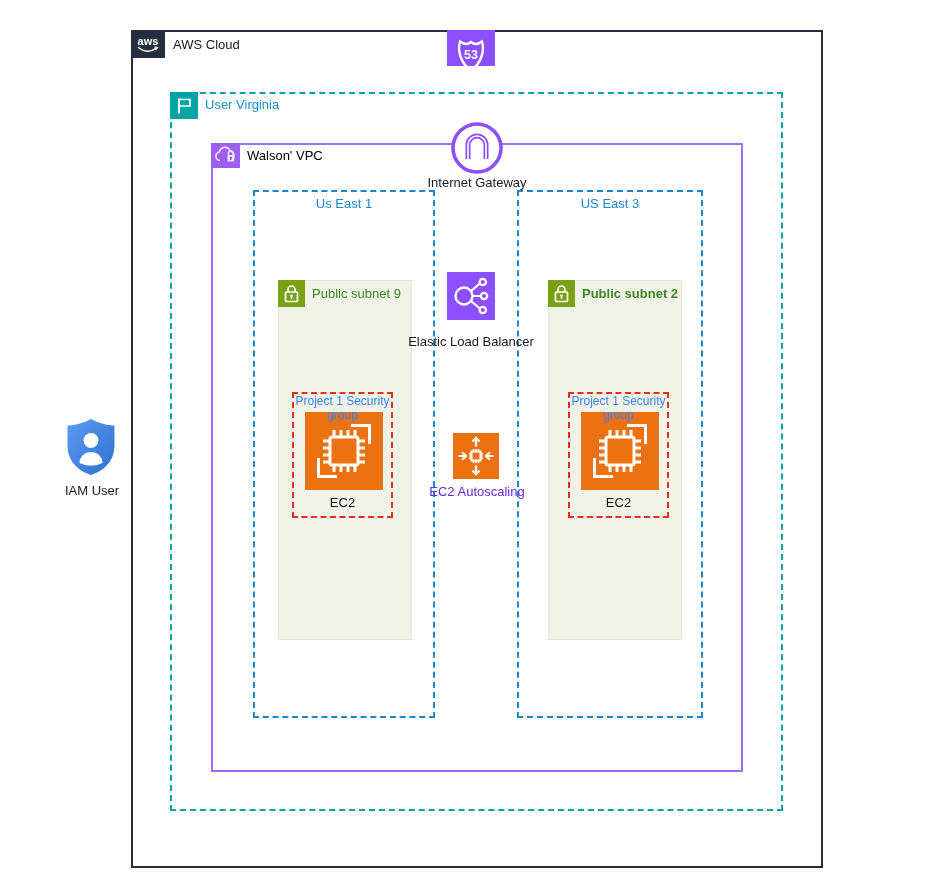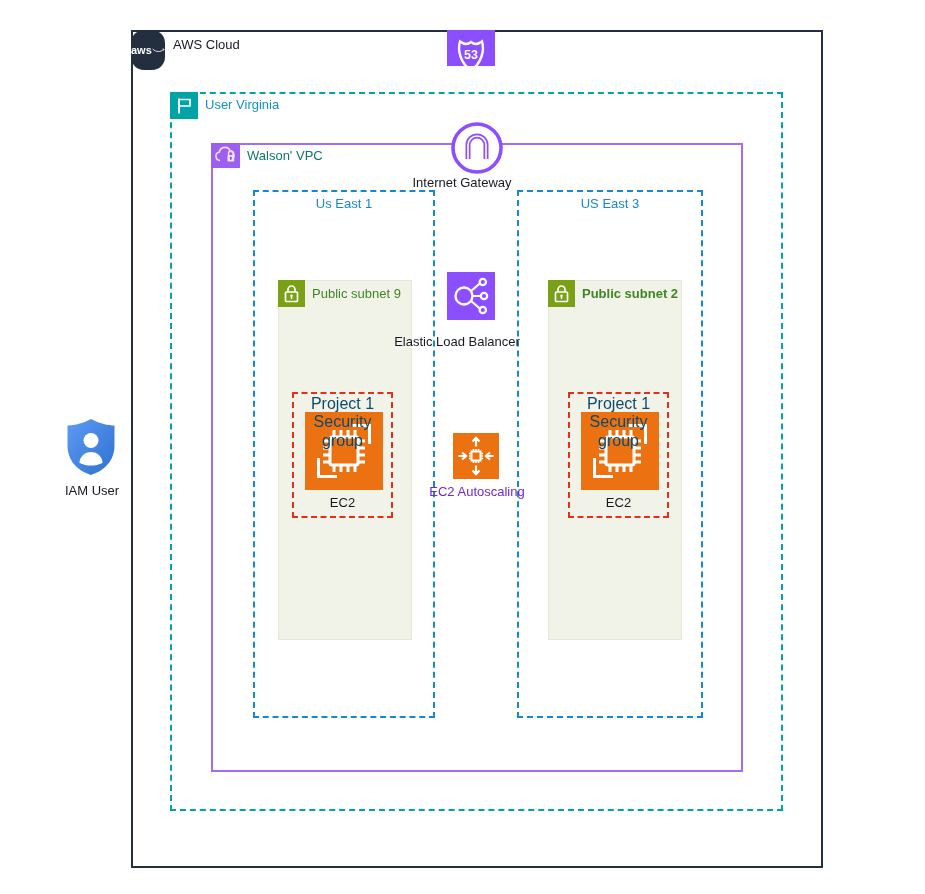--- a/index.html
+++ b/index.html
@@ -6,41 +6,41 @@
   #canvas{
     position:relative;width:925px;height:894px;background:#ffffff;
     font-family:"Liberation Sans","DejaVu Sans",sans-serif;color:#16191F;overflow:hidden;
   }
   .abs{position:absolute;}
   .lbl{font-size:13px;line-height:1.15;white-space:nowrap;}
   .ctr{text-align:center;}
 
   
   .aws-cloud{left:131px;top:30px;width:692px;height:838px;border:2px solid #232F3E;box-sizing:border-box;}
-  .aws-logo{left:131px;top:30px;width:34px;height:40px;background:#232F3E;z-index:6;
-            display:flex;flex-direction:row;align-items:center;justify-content:center;border-radius:13px;}
+  .aws-logo{left:131px;top:30px;width:34px;height:28px;background:#232F3E;z-index:6;
+            display:flex;flex-direction:column;align-items:center;justify-content:center;}
   .aws-logo span{color:#fff;font-size:11px;font-weight:bold;line-height:10px;}
   .aws-cloud-label{left:173px;top:38px;color:#16191F;}
 
   
   .r53{left:447px;top:30px;width:48px;height:36px;background:#8C4FFF;z-index:5;}
 
   
   .region{left:170px;top:92px;width:613px;height:719px;border:2px dashed #00A4A6;box-sizing:border-box;}
   .region-flag{left:170px;top:92px;width:28px;height:27px;background:#00A4A6;z-index:4;}
   .region-label{left:205px;top:98px;color:#1590C8;}
 
   
   .vpc{left:211px;top:143px;width:532px;height:629px;border:2px solid #A46BF5;box-sizing:border-box;}
   .vpc-icon{left:211px;top:143px;width:29px;height:25px;background:#9D5FF2;z-index:4;}
-  .vpc-label{left:247px;top:149px;color:#0f766e;}
+  .vpc-label{left:247px;top:149px;color:#000000;}
 
   
   .igw{left:449px;top:120px;width:56px;height:56px;z-index:5;}
-  .igw-label{left:392px;top:176px;width:140px;color:#16191F;}
+  .igw-label{left:407px;top:176px;width:140px;color:#16191F;}
 
   
   .az{border:2px dashed #1787CF;box-sizing:border-box;}
   .az1{left:253px;top:190px;width:182px;height:528px;}
   .az2{left:517px;top:190px;width:186px;height:528px;}
   .az-label{color:#1787CF;text-align:center;}
   .az1-label{left:253px;top:197px;width:182px;}
   .az2-label{left:517px;top:197px;width:186px;}
 
   
@@ -51,33 +51,33 @@
   .subnet1-icon{left:278px;top:280px;}
   .subnet2-icon{left:548px;top:280px;}
   .subnet-label{color:#3F8624;}
   .subnet1-label{left:312px;top:287px;}
   .subnet2-label{left:582px;top:287px;font-weight:bold;}
 
   
   .sg{border:2px dashed #E0301E;box-sizing:border-box;z-index:2;}
   .sg1{left:292px;top:392px;width:101px;height:126px;}
   .sg2{left:568px;top:392px;width:101px;height:126px;}
-  .sg-label{font-size:16px;line-height:1.15;color:#0c4a6e;z-index:5;text-align:center;}
+  .sg-label{font-size:12px;line-height:1.15;color:#3b82f6;z-index:5;text-align:center;}
   .sg1-label{left:291px;top:395px;width:103px;}
   .sg2-label{left:567px;top:395px;width:103px;}
   .ec2-icon{width:78px;height:78px;background:#EC7211;z-index:3;}
   .ec2-icon-1{left:305px;top:412px;}
   .ec2-icon-2{left:581px;top:412px;}
   .ec2-label{color:#16191F;z-index:4;}
   .ec2-label-1{left:292px;top:496px;width:101px;}
   .ec2-label-2{left:568px;top:496px;width:101px;}
 
   
   .elb{left:447px;top:272px;width:48px;height:48px;background:#8C4FFF;z-index:3;}
-  .elb-label{left:387px;top:335px;width:140px;color:#16191F;z-index:4;}
+  .elb-label{left:401px;top:335px;width:140px;color:#16191F;z-index:4;}
   .asg{left:453px;top:433px;width:46px;height:46px;background:#EC7211;z-index:3;}
   .asg-label{left:407px;top:485px;width:140px;color:#6d28d9;z-index:4;}
 
   
   .iam{left:62px;top:416px;width:58px;height:62px;}
   .iam-label{left:52px;top:484px;width:80px;color:#16191F;}
 
   svg{display:block;}
 </style>
 </head>

